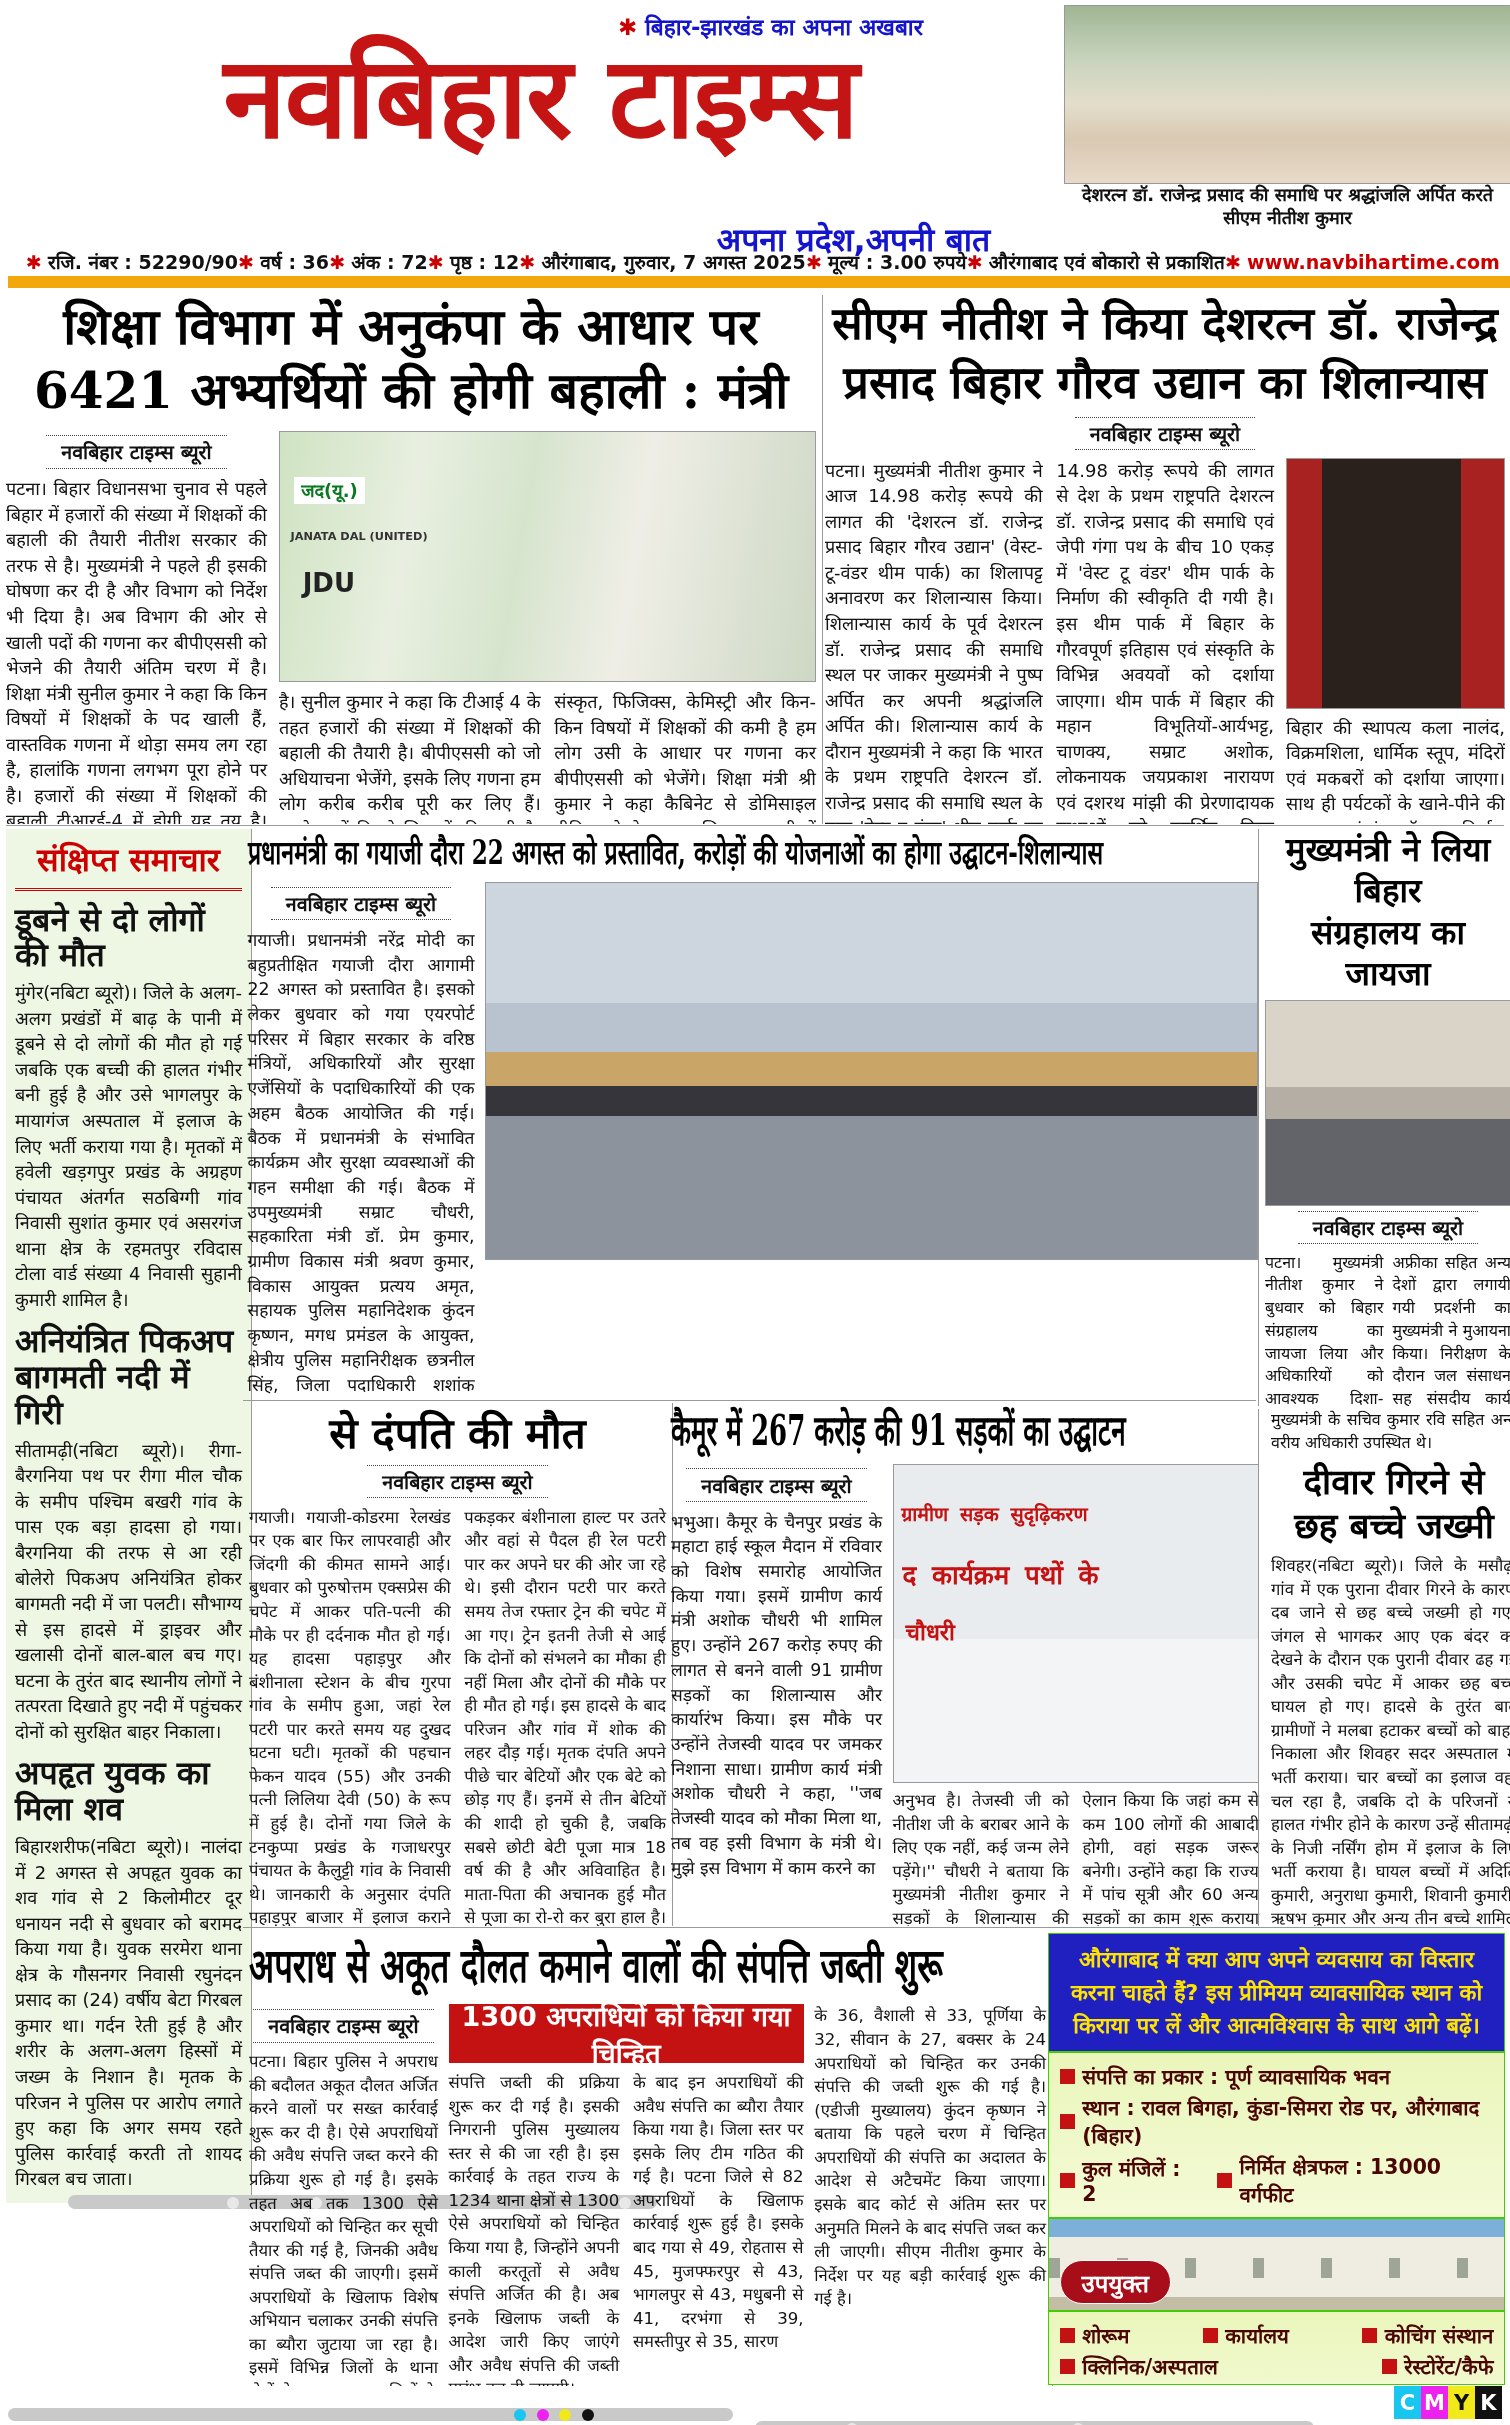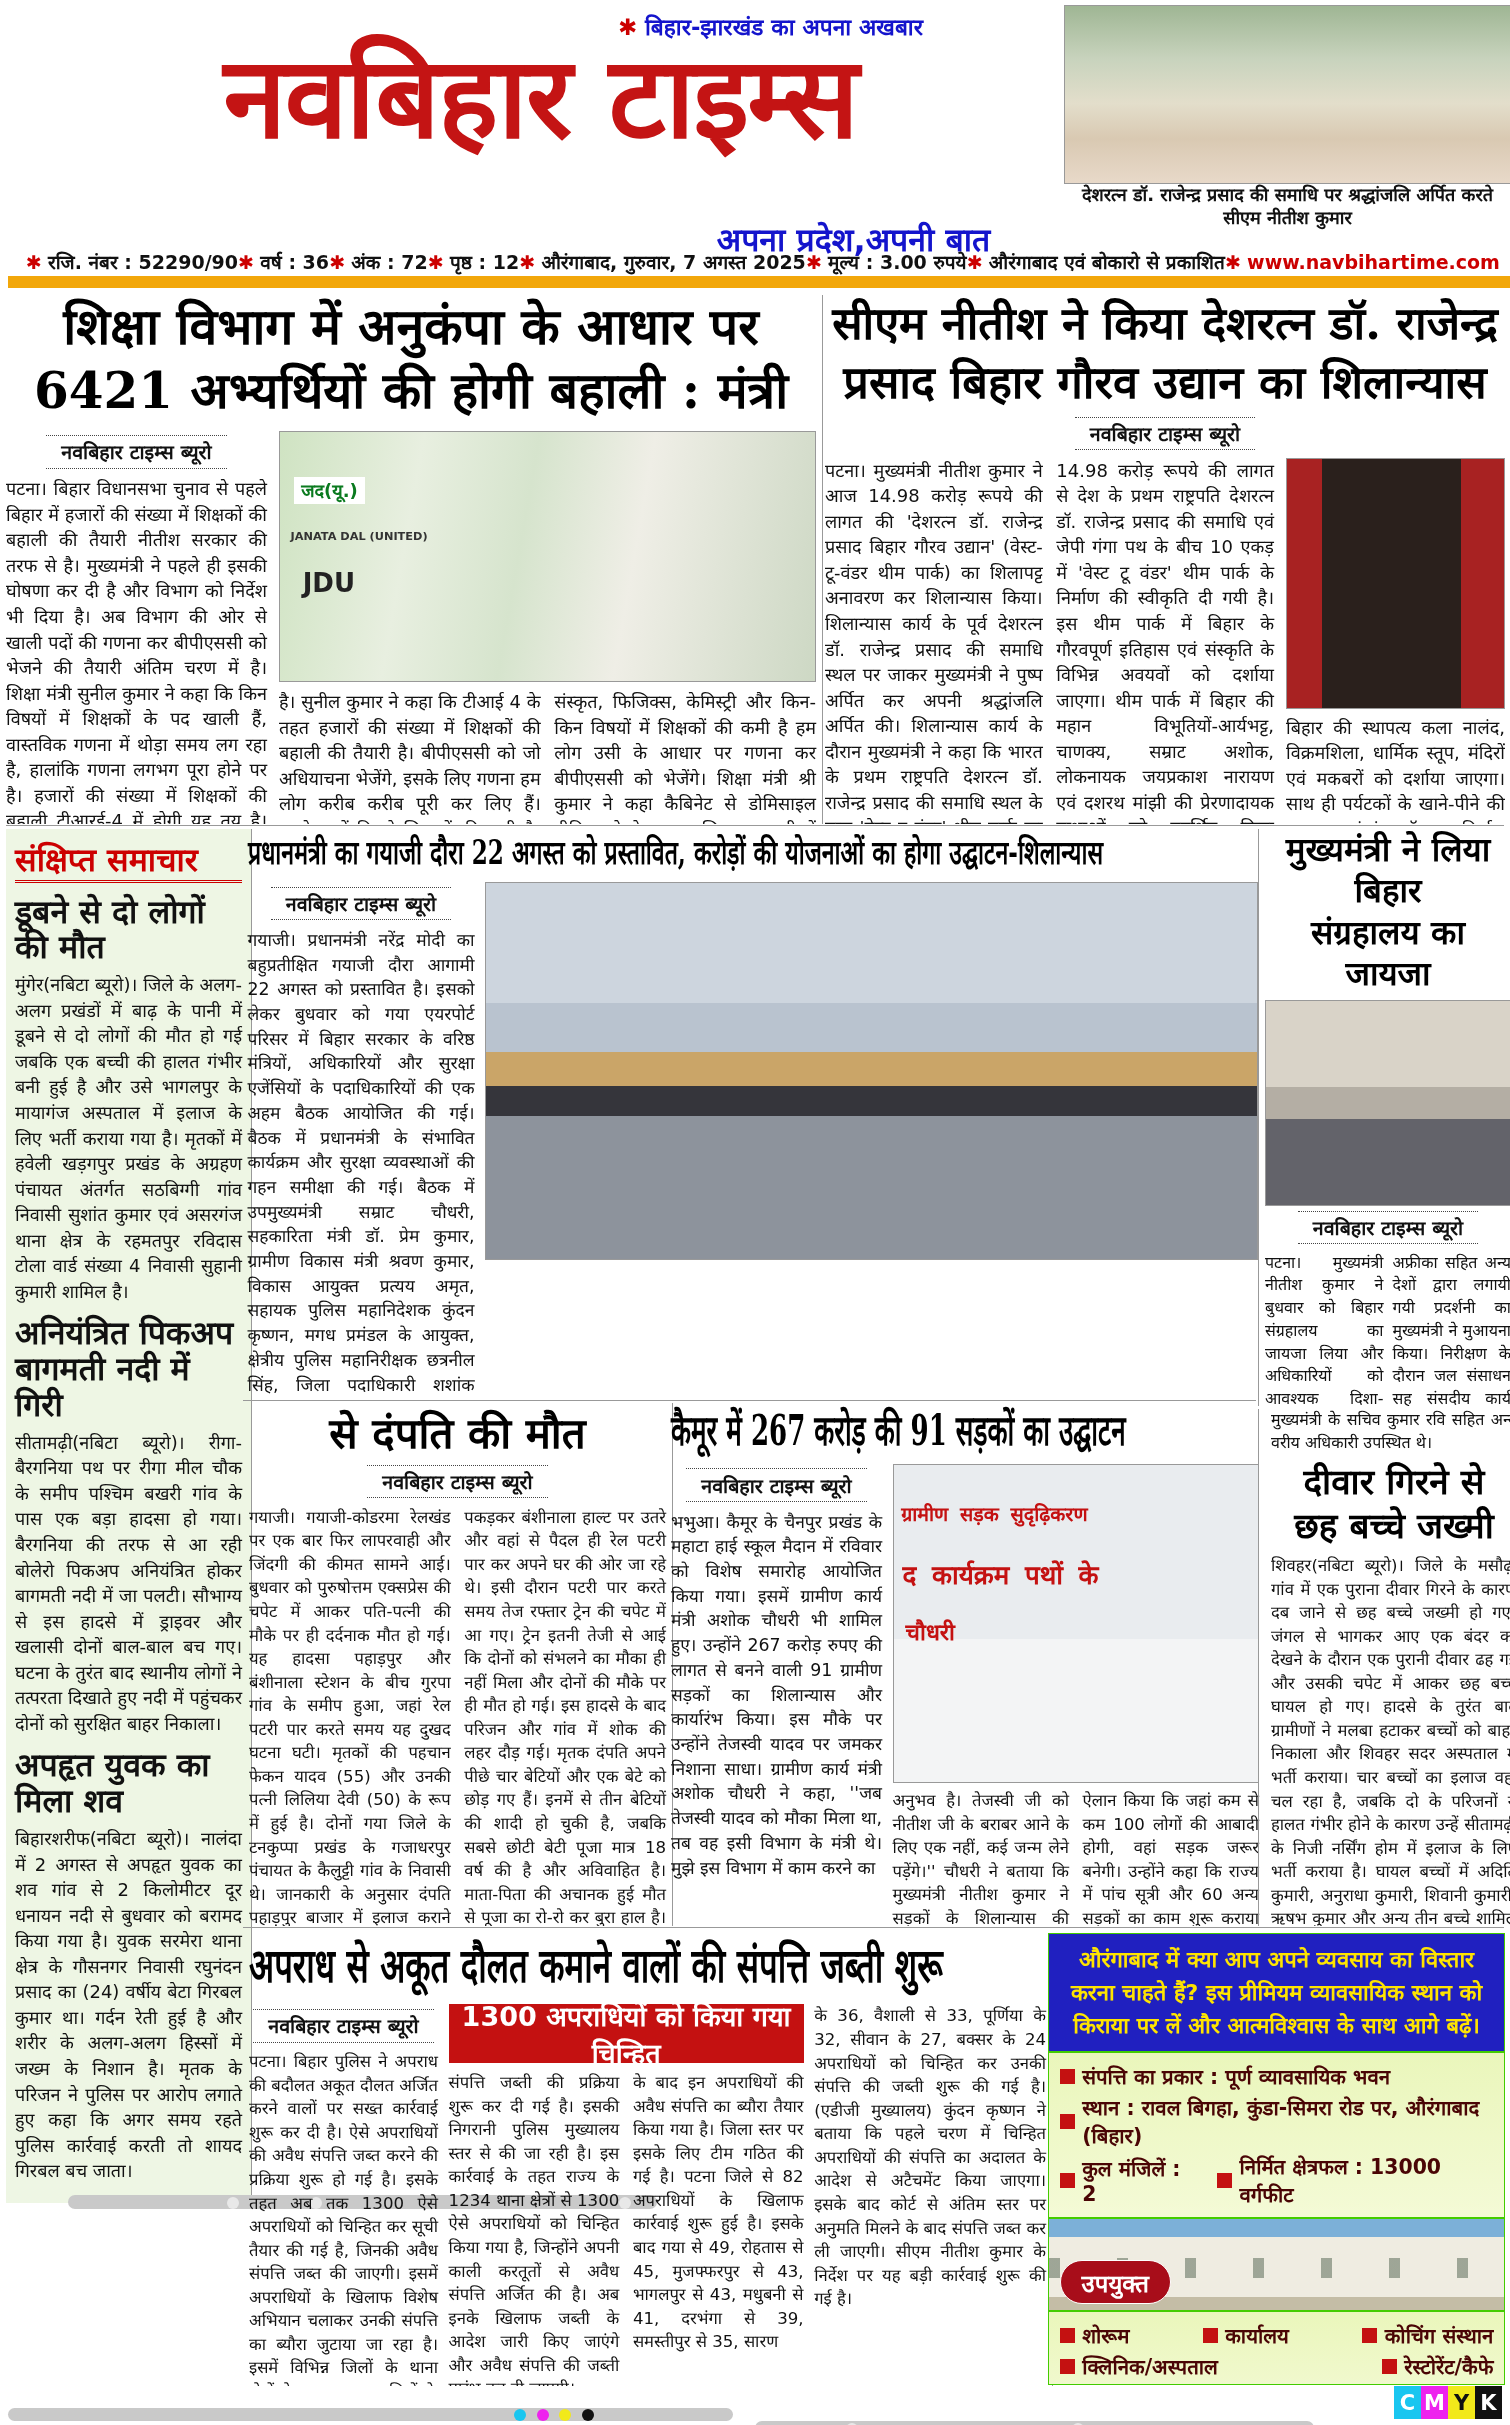--- a/index.html
+++ b/index.html
@@ -25,22 +25,22 @@
           border-top:0.8px dotted #444;border-bottom:0.8px dotted #444;width:fit-content;padding:2.3px 15px;}
   .body-txt{font-size:18px;line-height:1.42;text-align:justify;}
   .cols{display:flex;gap:13.6px;}
   .cols p{margin:0;flex:1;}
   .photo{position:relative;overflow:hidden;border:0.8px solid #999;}
   .plabel{position:absolute;font-weight:bold;}
   .hline{border-top:1.5px solid #999;}
   .block{overflow:hidden;}
   
   .sidebar{background:#eef6e4;padding:7.6px 9px;}
-  .sb-header{color:#cc0000;font-size:32px;font-weight:bold;
-             border-bottom:3.8px double #cc0000;padding-bottom:0;margin-bottom:7.6px;font-family:"DejaVu Serif", serif;}
+  .sb-header{color:#cc0000;font-size:32px;font-weight:bold;text-align:center;
+             border-bottom:3.8px double #cc0000;padding-bottom:8px;margin-bottom:7.6px;font-family:"DejaVu Serif", serif;}
   .sb-title{font-size:32px;font-weight:bold;line-height:1.12;margin:12px 0 6px 0;}
   .sb-body{font-size:18px;line-height:1.42;text-align:justify;margin:0;}
   
   .photo-minister{background:linear-gradient(100deg,#cfe3c2 0%,#e8efe0 25%,#d6e4cd 45%,#efeee6 65%,#cdd8c4 100%);}
   .photo-plaque{background:linear-gradient(90deg,#a82222 0 16%,#2a201c 16% 80%,#a82222 80% 100%);}
   .photo-meeting{background:linear-gradient(180deg,#cdd5de 0 32%,#b9c3cf 32% 45%,#caa568 45% 54%,#35353b 54% 62%,#8d939c 62% 100%);}
   .photo-museum{background:linear-gradient(180deg,#d9d3c8 0 42%,#b4aea4 42% 58%,#63636a 58% 100%);}
   .photo-stage{background:linear-gradient(180deg,#e9ecef 0 55%,#f3f4f5 55% 100%);}
   .photo-building{background:
       repeating-linear-gradient(90deg,rgba(60,80,60,.45) 0 10.6px,rgba(0,0,0,0) 10.6px 68px) 0 55%/100% 22% no-repeat,

